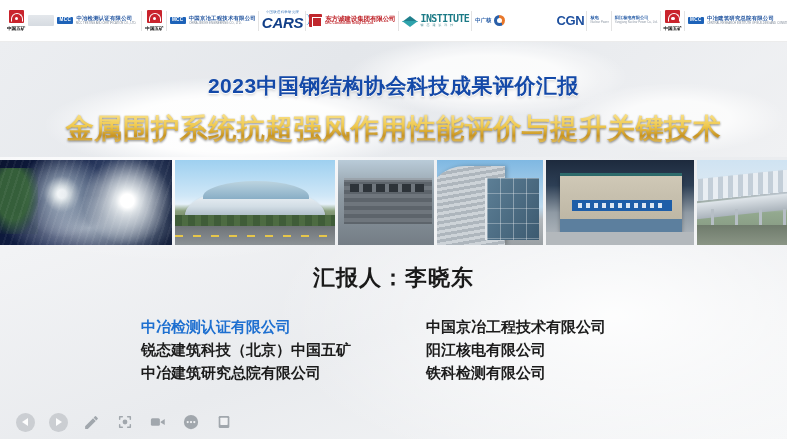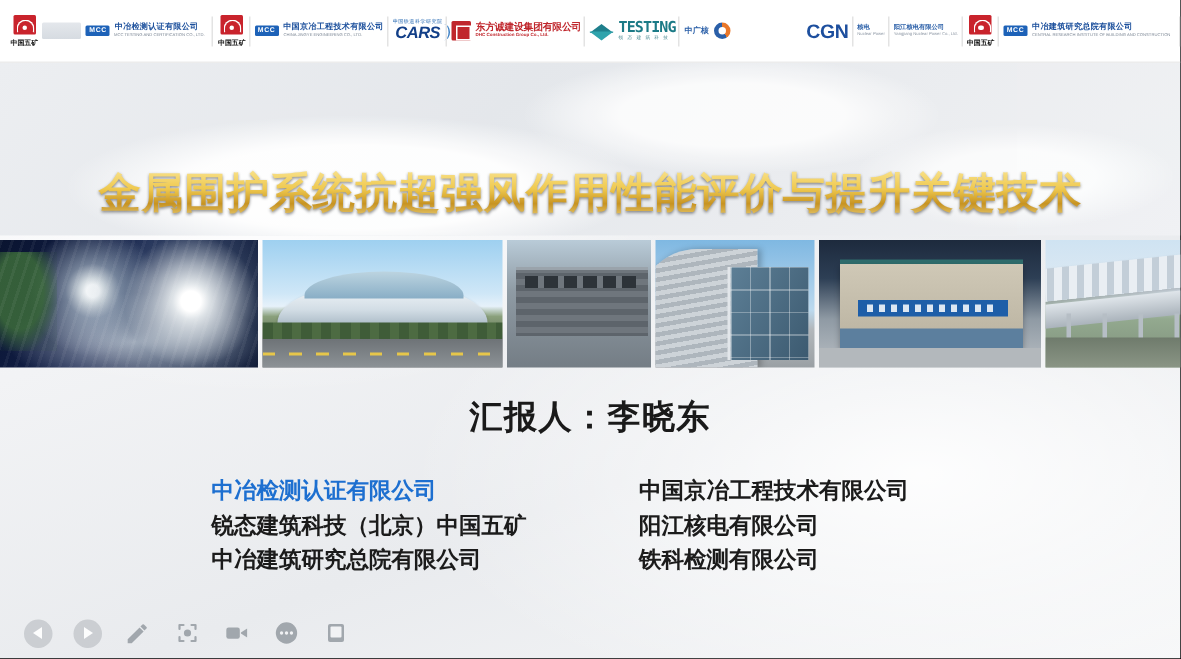--- a/index.html
+++ b/index.html
@@ -59,21 +59,21 @@
   .mcc{
     background:#1d62b8;color:#fff;font-size:4.6px;font-weight:bold;
     padding:1.4px 2.2px;border-radius:1px;letter-spacing:.4px;line-height:1;
   }
   
   .wmk{width:26px;height:11px;background:linear-gradient(#dfe3e8,#cfd5dc);border-radius:1px;opacity:.85;}
 
   
   .cars{display:flex;flex-direction:column;align-items:center;line-height:1;}
   .carstop{font-size:3.4px;color:#2f6fb5;letter-spacing:.3px;white-space:nowrap;}
-  .carsmain{font-size:11px;font-weight:bold;color:#123f88;font-style:italic;letter-spacing:-.3px;position:relative;}
+  .carsmain{font-size:15px;font-weight:bold;color:#123f88;font-style:italic;letter-spacing:-.3px;position:relative;}
   .carsmain:after{
     content:"";position:absolute;right:-7px;top:-1px;width:7px;height:11px;
     border-right:1.8px solid #3b7fc4;border-radius:0 60% 60% 0;
   }
   .carssub{font-size:4px;color:#cf2b2b;font-weight:bold;white-space:nowrap;margin-top:1px;}
 
   
   .dhc{width:13px;height:13px;background:#c0272d;border-radius:1px;position:relative;}
   .dhc:after{content:"";position:absolute;left:2.5px;top:2.5px;width:8px;height:8px;border:1.4px solid #fff;}
   .dhccn{font-size:6.6px;font-weight:bold;color:#c0272d;white-space:nowrap;letter-spacing:-.2px;}
@@ -291,21 +291,21 @@
       <span class="dhc"></span>
       <span class="ltext">
         <span class="dhccn">东方诚建设集团有限公司</span>
         <span class="dhcen">DHC Construction Group Co., Ltd.</span>
       </span>
     </div>
 
     <div class="logo">
       <span class="rtdia"></span>
       <span class="ltext">
-        <span class="rtname">TESTING</span>
+        <span class="rtname">INSTITUTE</span>
         <span class="rtsub">锐 态 建 筑 科 技</span>
       </span>
     </div>
 
     <div class="logo">
       <span class="cgncn">中广核</span>
       <span class="cgnmark"></span>
       <span class="cgnword">CGN</span>
     </div>
 
@@ -345,20 +345,21 @@
     <div class="logo">
       <span class="cars">
         <span class="carstop">中国铁道科学研究院</span>
         <span class="carsmain">CARS</span>
         <span class="carssub">铁科检测有限公司</span>
       </span>
     </div>
 
   </div>
 
+  <div class="title1">2023中国钢结构协会科技成果评价汇报</div>
   <div class="title2">金属围护系统抗超强风作用性能评价与提升关键技术</div>
 
   <div class="strip">
     <div class="ph ph1"></div>
     <div class="ph ph2">
       <span class="dome"></span>
         <span class="trees"></span>
         <span class="road"></span>
     </div>
     <div class="ph ph3">

